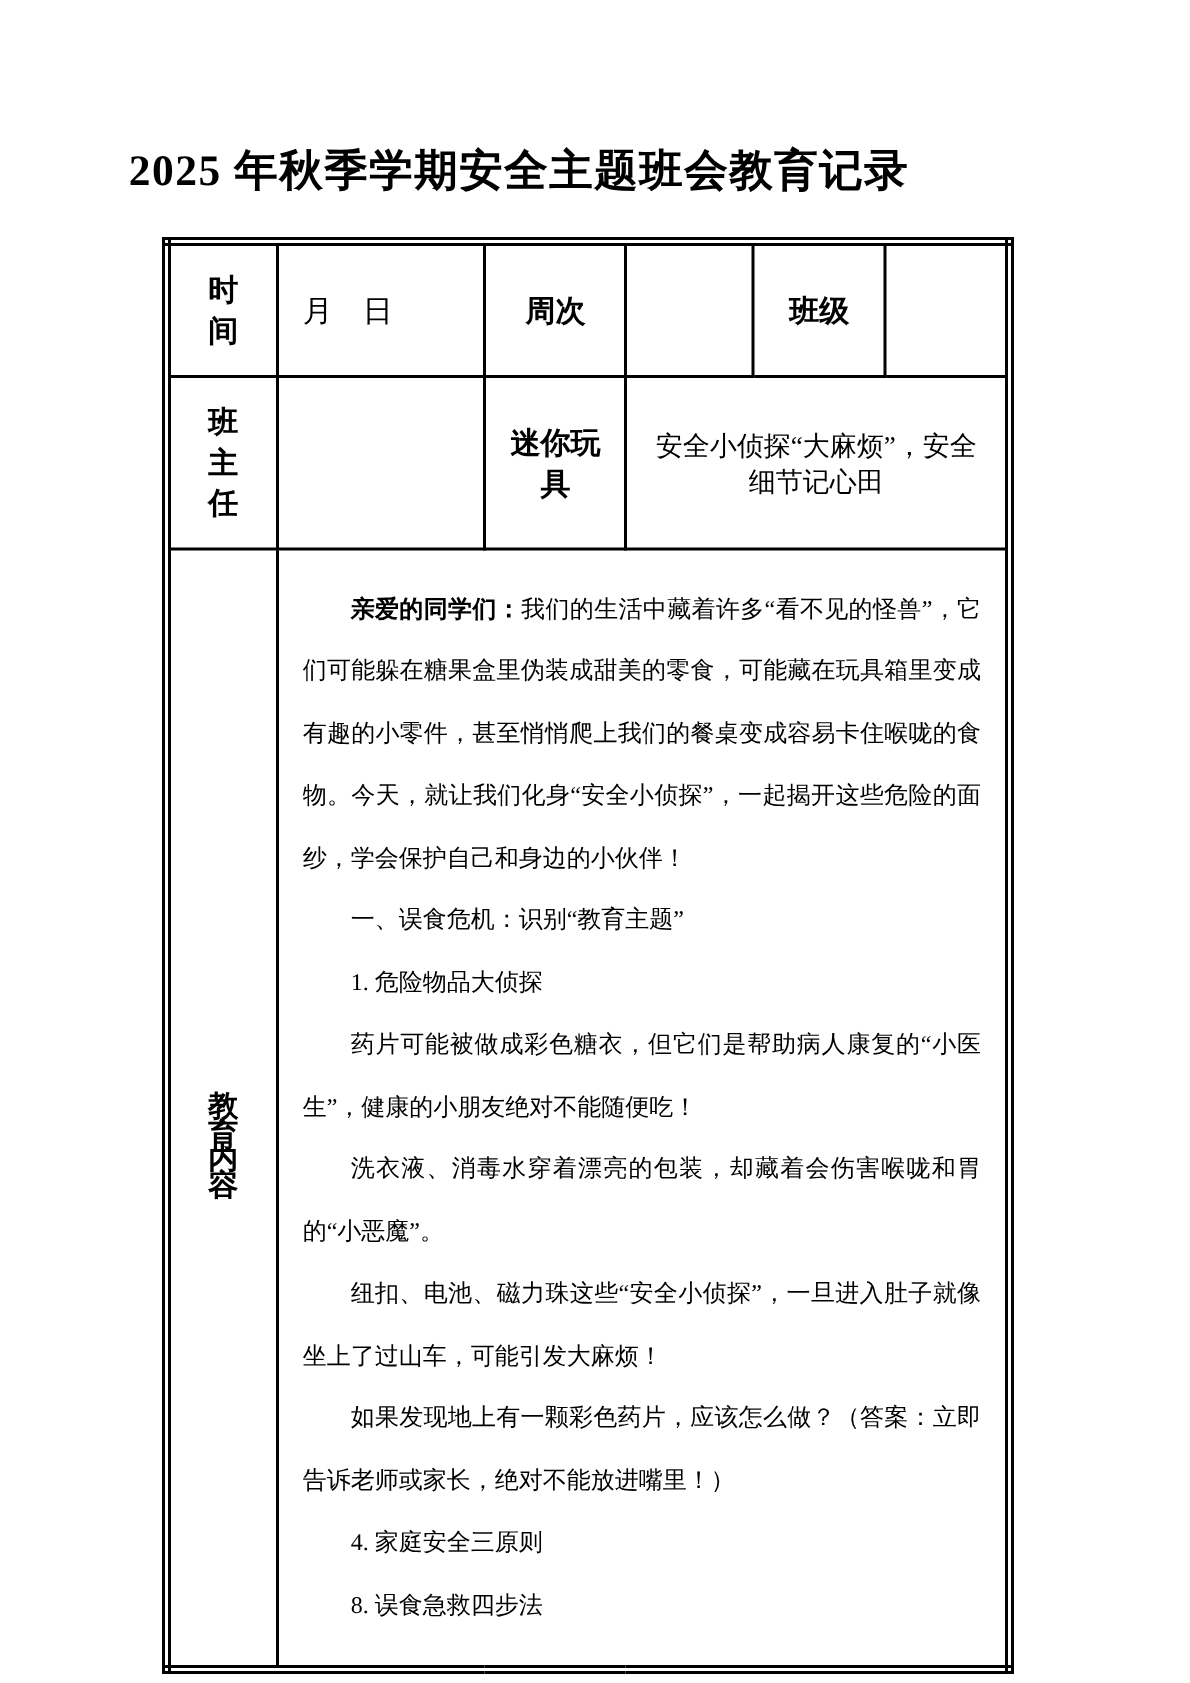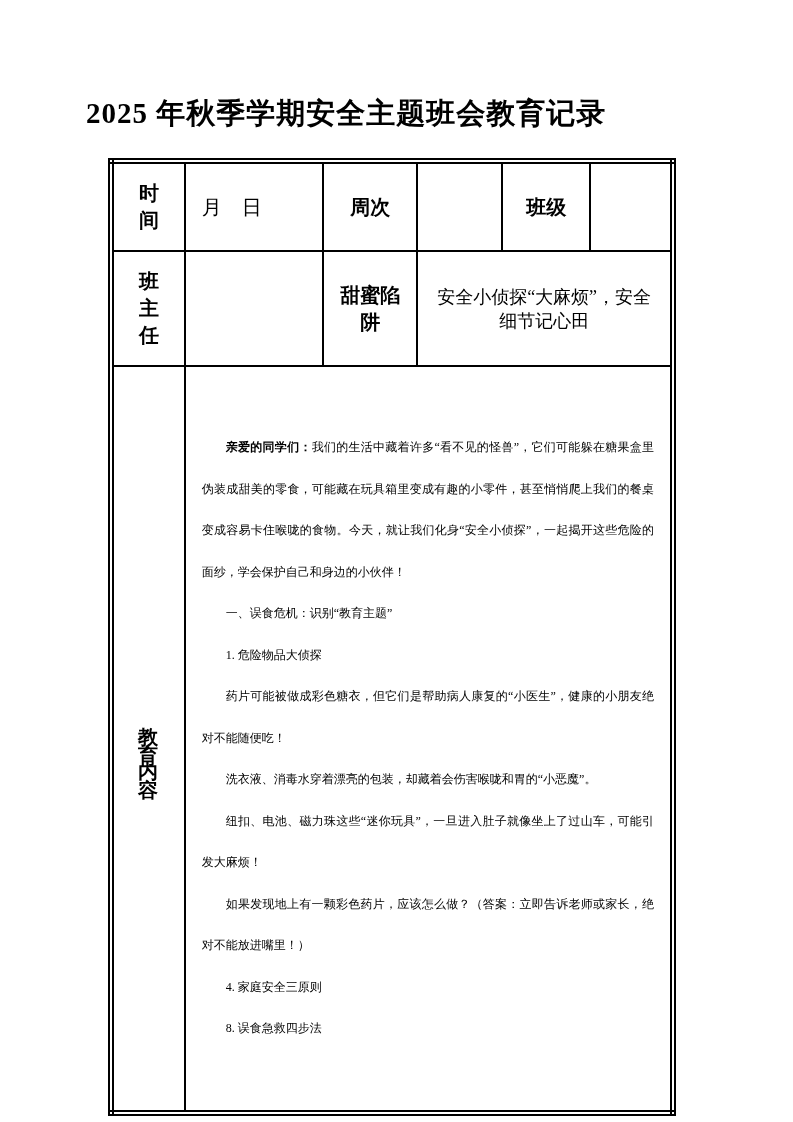--- a/index.html
+++ b/index.html
@@ -74,21 +74,21 @@
     font-weight: bold;
     letter-spacing: 17px;
     padding-top: 17px;
   }
   td.content-cell {
     vertical-align: top;
     padding: 1px 7px 0 12px;
   }
   td.content-cell p {
     margin: 0;
-    font-size: 12px;
+    font-size: 16px;
     line-height: 41.5px;
     text-align: justify;
     text-indent: 2em;
   }
   .lead {
     font-weight: bold;
   }
 </style>
 </head>
 <body>
@@ -113,35 +113,35 @@
       <td class="hvalue">月　日</td>
       <td class="hlabel">周次</td>
       <td class="hvalue"></td>
       <td class="hlabel">班级</td>
       <td class="hvalue"></td>
     </tr>
 
     <tr class="r2">
       <td class="hlabel">班主任</td>
       <td class="hvalue"></td>
-      <td class="hlabel">甜蜜陷阱</td>
+      <td class="hlabel">迷你玩具</td>
       <td class="theme-value" colspan="3">安全小侦探“大麻烦”，安全细节记心田</td>
     </tr>
 
     <tr class="r3">
       <td class="vlabel-cell">
         <span class="vlabel">教育内容</span>
       </td>
       <td class="content-cell" colspan="5">
         <p><span class="lead">亲爱的同学们：</span><span>我们的生活中藏着许多“看不见的怪兽”，它们可能躲在糖果盒里伪装成甜美的零食，可能藏在玩具箱里变成有趣的小零件，甚至悄悄爬上我们的餐桌变成容易卡住喉咙的食物。今天，就让我们化身“安全小侦探”，一起揭开这些危险的面纱，学会保护自己和身边的小伙伴！</span></p>
         <p>一、误食危机：识别“教育主题”</p>
         <p>1. 危险物品大侦探</p>
         <p>药片可能被做成彩色糖衣，但它们是帮助病人康复的“小医生”，健康的小朋友绝对不能随便吃！</p>
         <p>洗衣液、消毒水穿着漂亮的包装，却藏着会伤害喉咙和胃的“小恶魔”。</p>
-        <p>纽扣、电池、磁力珠这些“迷你玩具”，一旦进入肚子就像坐上了过山车，可能引发大麻烦！</p>
+        <p>纽扣、电池、磁力珠这些“安全小侦探”，一旦进入肚子就像坐上了过山车，可能引发大麻烦！</p>
         <p>如果发现地上有一颗彩色药片，应该怎么做？（答案：立即告诉老师或家长，绝对不能放进嘴里！）</p>
         <p>4. 家庭安全三原则</p>
         <p>8. 误食急救四步法</p>
       </td>
     </tr>
   </tbody>
     </table>
 
 </div>
 

